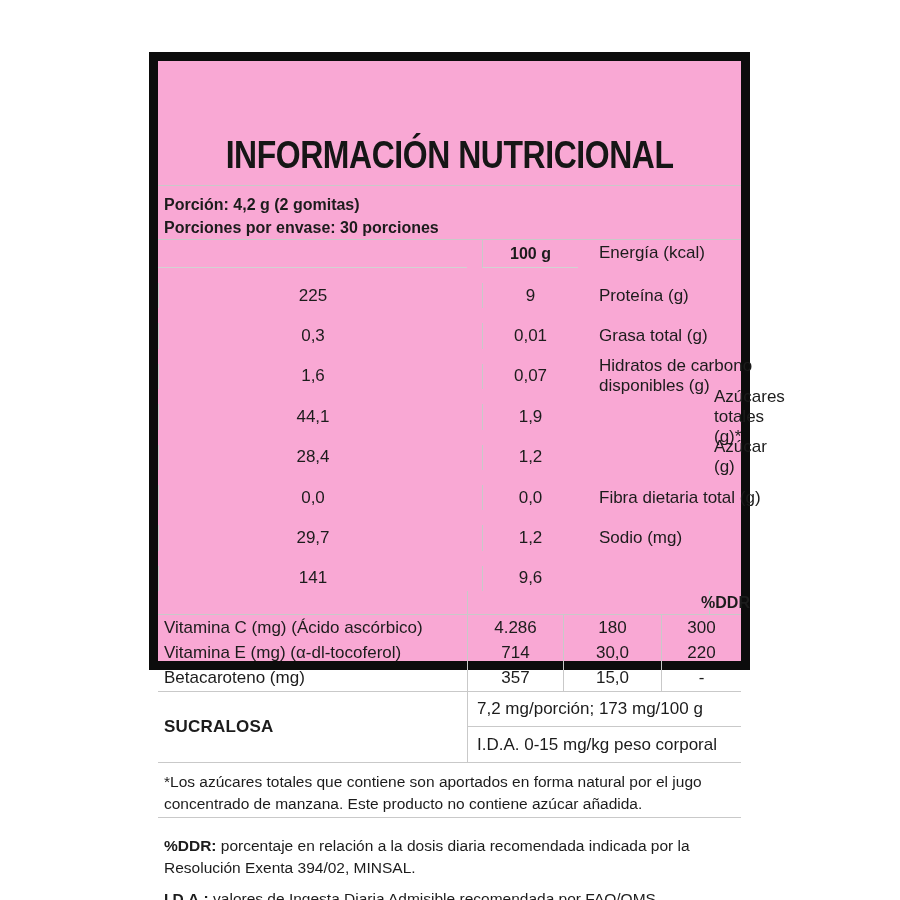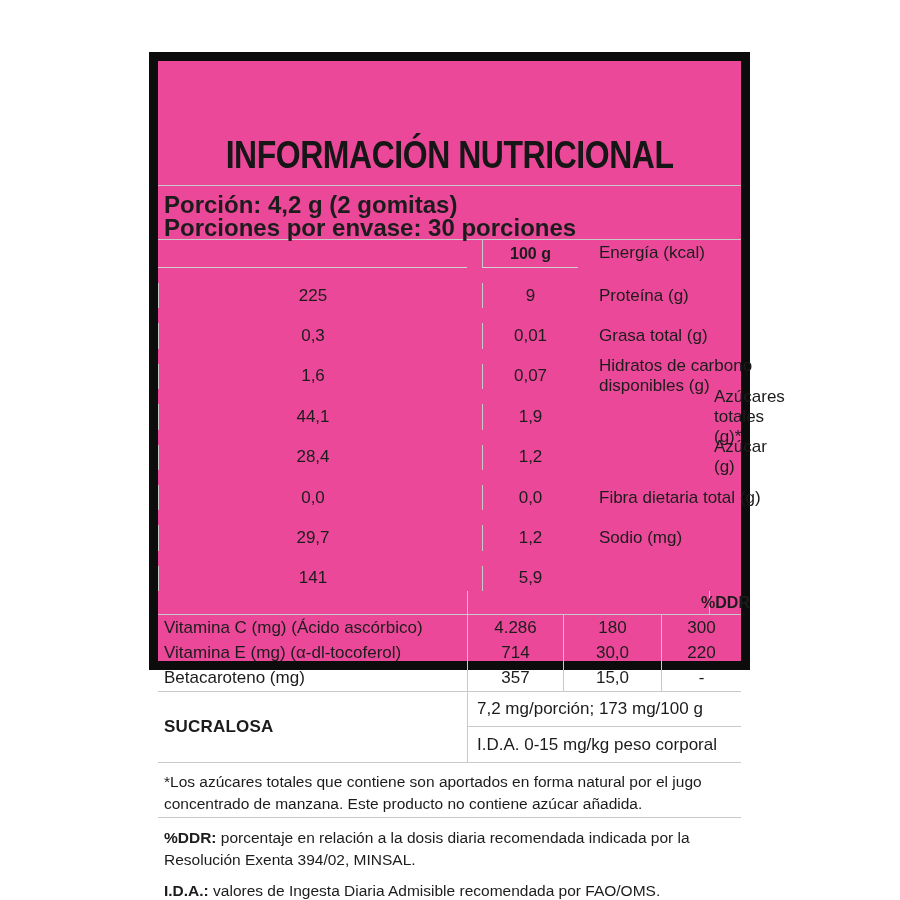--- a/index.html
+++ b/index.html
@@ -7,21 +7,21 @@
   body {
     font-family: "Liberation Sans", sans-serif;
     color: #1c1c1c;
     position: relative;
   }
   .frame {
     position: absolute;
     left: 149px; top: 52px;
     width: 601px; height: 618px;
     border: 9px solid #0c0c0c;
-    background: #ec4899;
+    background: #f9a8d4;
   }
   
   .title-block {
     height: 125px;
     border-bottom: 1px solid #c9c9c9;
     display: flex;
     align-items: flex-end;
     justify-content: center;
     padding-bottom: 8px;
   }
@@ -33,21 +33,21 @@
     transform: scaleX(0.84);
     transform-origin: center bottom;
     color: #161616;
   }
   
   .serving-block {
     height: 54px;
     border-bottom: 1px solid #c9c9c9;
     padding: 7px 14px 0 6px;
     font-weight: bold;
-    font-size: 24px;
+    font-size: 16px;
     line-height: 23px;
   }
   
   .main-grid { display: grid; grid-template-columns: 309px 96px 178px; gap: 15px; }
   .bl { border-left: 1px solid #c9c9c9; }
   .hcell {
     height: 28px;
     display: flex; align-items: center; justify-content: center;
     font-weight: bold; font-size: 16px;
     border-bottom: 1px solid #d2d2d2;
@@ -95,21 +95,21 @@
   .suc-val-1 { border-bottom: 1px solid #c9c9c9; }
   
   .fn1 {
     min-height: 55px;
     border-bottom: 1px solid #c9c9c9;
     padding: 8px 24px 0 6px;
     font-size: 15.5px;
     line-height: 22px;
   }
   .fn2 { padding: 9px 8px 0 6px; font-size: 15.5px; line-height: 22px; }
-  .fn2 p { margin-bottom: 9px; }
+  .fn2 p { margin-bottom: 9px; margin-top: 8px; }
   .fn2 b, .fn1 b { font-weight: bold; }
 </style>
 </head>
 <body>
 
 <div class="frame">
 
   <div class="title-block">
     <div class="title">INFORMACIÓN NUTRICIONAL</div>
   </div>
@@ -146,21 +146,21 @@
     <div class="rcell indent">Azúcar (g)</div>
     <div class="rcell bl val">0,0</div>
     <div class="rcell bl val">0,0</div>
 
     <div class="rcell label-cell">Fibra dietaria total (g)</div>
     <div class="rcell bl val">29,7</div>
     <div class="rcell bl val">1,2</div>
 
     <div class="rcell label-cell">Sodio (mg)</div>
     <div class="rcell bl val">141</div>
-    <div class="rcell bl val">5,9</div>
+    <div class="rcell bl val">9,6</div>
   </div>
 
   <div class="ddr-row">
     <div class="ddr-cell"></div>
     <div class="ddr-cell bl"></div>
     <div class="ddr-cell bl ddr-head">%DDR</div>
   </div>
 
   <div class="vit-grid">
     <div class="vcell label-cell">Vitamina C (mg) (Ácido ascórbico)</div>

